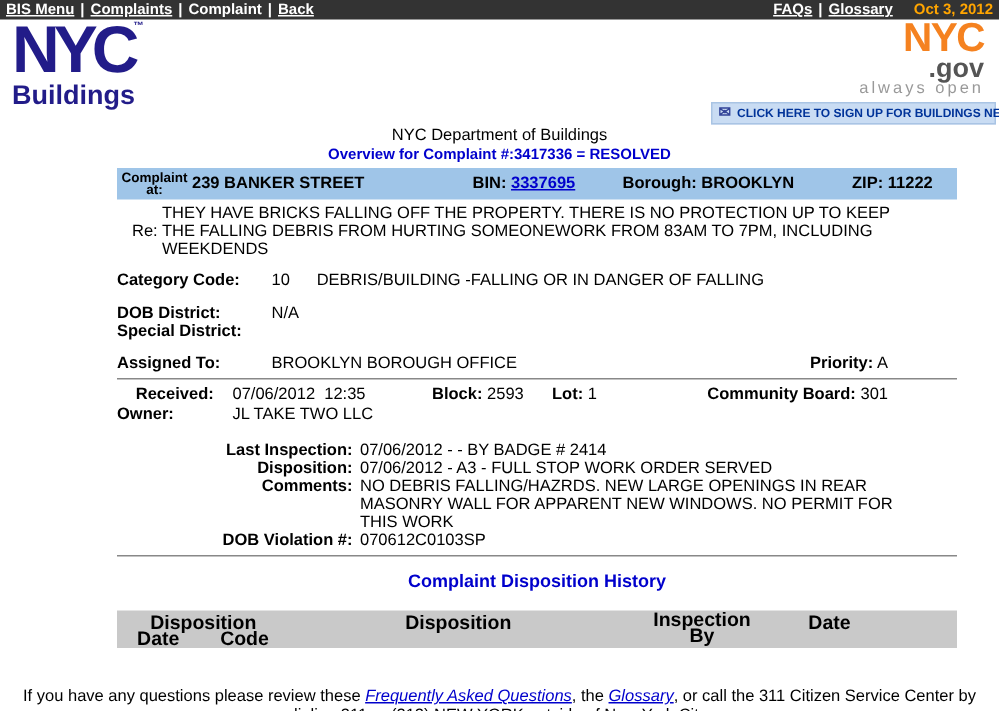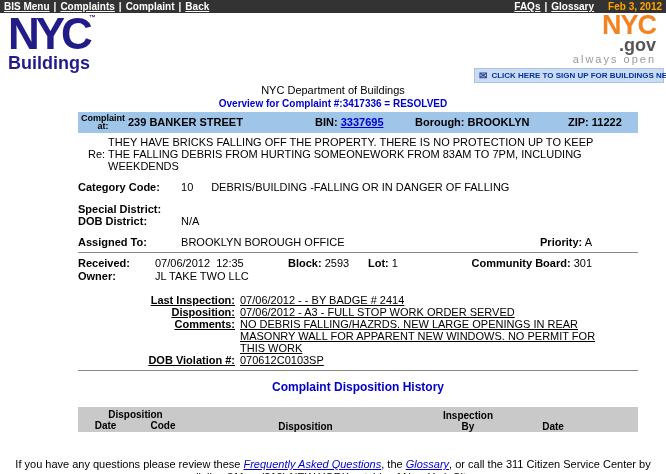--- a/index.html
+++ b/index.html
@@ -63,34 +63,34 @@
   .row { line-height:12px; }
   .lbl100 { display:inline-block; width:100px; font-weight:bold; }
   .code27 { display:inline-block; width:27px; }
   .mb10 { margin-bottom:10px; }
   .assigned-row { display:flex; justify-content:space-between; padding-right:46px; margin-top:9px; line-height:12px; }
   .bold { font-weight:bold; }
 
   hr.chr { border:none; border-top:1px solid #888; margin:4px 0; }
 
   .recv-row { display:flex; padding-right:46px; line-height:13px; }
-  .recv-row .l1 { width:77px; font-weight:bold; flex:none; }
+  .recv-row .l1 { width:77px; font-weight:bold; flex:none;text-align:center; }
   .recv-row .v1 { width:133px; flex:none; white-space:pre; }
   .recv-row .g2 { width:80px; flex:none; }
   .recv-row .g3 { flex:1; }
   .owner-row { display:flex; line-height:13px; }
   .owner-row .l1 { width:77px; font-weight:bold; flex:none; }
 
   .insp-block { margin-top:11px; }
-  .insp-row { display:flex; line-height:12px;text-decoration:underline; }
+  .insp-row { display:flex; line-height:12px; }
   .insp-label { width:157px; flex:none; text-align:right; font-weight:bold; }
   .insp-val { margin-left:5px; width:358px; }
 
   .hist-title { text-align:center; color:#0000CC; font-weight:bold; font-size:12px; margin:9px 0 13px; }
-  .histhead { display:flex; background:#C9C9C9; height:25px; font-size:10px; font-weight:bold; align-items:flex-end; }
+  .histhead { display:flex; background:#C9C9C9; height:25px; font-size:13px; font-weight:bold; align-items:flex-start; }
   .hh-group { width:115px; flex:none; height:100%; display:flex; flex-direction:column; justify-content:center; }
   .hh-group .top { text-align:center; line-height:11px; }
   .hh-group .bot { display:flex; line-height:11px; }
   .hh-group .bot .d { width:55px; text-align:center; }
   .hh-group .bot .c { width:60px; text-align:center; }
   .hh-disp { flex:1; text-align:center; }
   .hh-insp { width:100px; flex:none; text-align:center; line-height:11px; }
   .hh-date { width:70px; flex:none; text-align:center; }
   .hh-spacer { width:50px; flex:none; }
 
@@ -107,21 +107,21 @@
     <span class="u">Complaints</span>
     <span>|</span>
     <span>Complaint</span>
     <span>|</span>
     <span class="u">Back</span>
   </div>
   <div class="group">
     <span class="u">FAQs</span>
     <span>|</span>
     <span class="u">Glossary</span>
-    <span class="date">Feb 3, 2012</span>
+    <span class="date">Oct 3, 2012</span>
   </div>
 </div>
 
 <div class="header">
   <div class="nyc-logo">
     <div>
       <span class="big">NYC</span><span class="tm">™</span>
     </div>
     <div class="sub">Buildings</div>
   </div>
@@ -166,26 +166,26 @@
     <span class="re-text">THEY HAVE BRICKS FALLING OFF THE PROPERTY. THERE IS NO PROTECTION UP TO KEEP THE FALLING DEBRIS FROM HURTING SOMEONEWORK FROM 83AM TO 7PM, INCLUDING WEEKDENDS</span>
   </div>
 
   <div class="row mb10">
     <span class="lbl100">Category Code:</span>
     <span class="code27">10</span>
     <span>DEBRIS/BUILDING -FALLING OR IN DANGER OF FALLING</span>
   </div>
 
   <div class="row">
+    <span class="lbl100">DOB District:</span>
+    <span>N/A</span>
+  </div>
+  <div class="row">
     <span class="lbl100">Special District:</span>
     <span></span>
-  </div>
-  <div class="row">
-    <span class="lbl100">DOB District:</span>
-    <span>N/A</span>
   </div>
 
   <div class="assigned-row">
     <span>
       <span class="lbl100">Assigned To:</span>
       <span>BROOKLYN BOROUGH OFFICE</span>
     </span>
     <span>
       <span class="bold">Priority:</span>
       <span>A</span>

